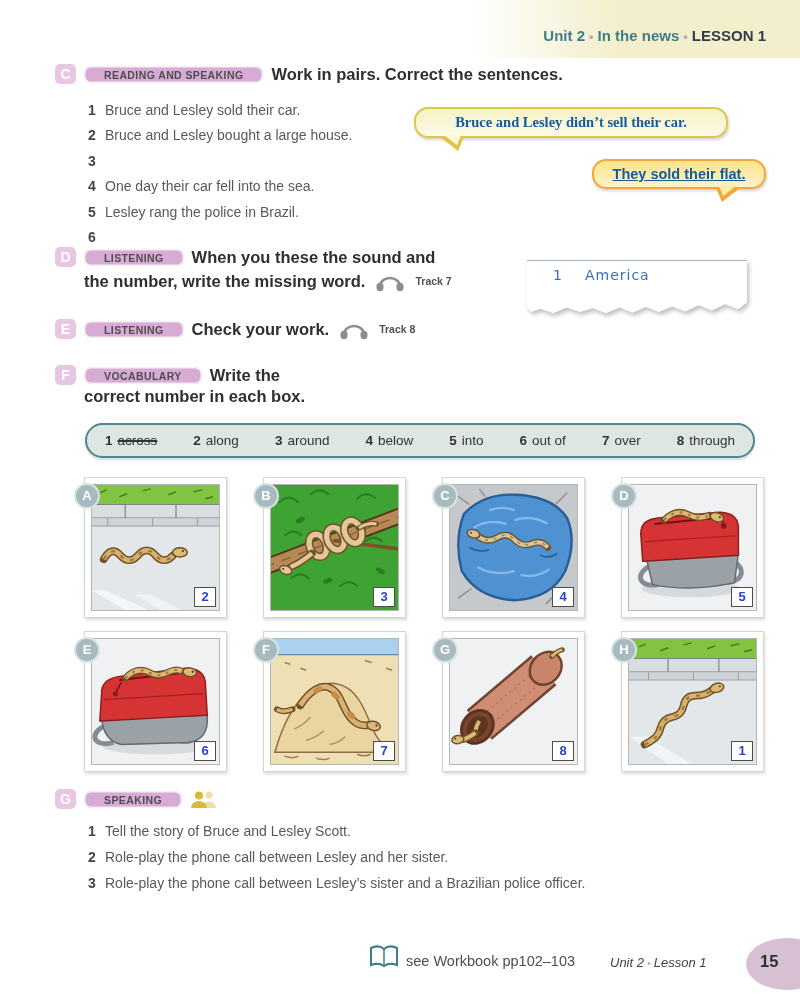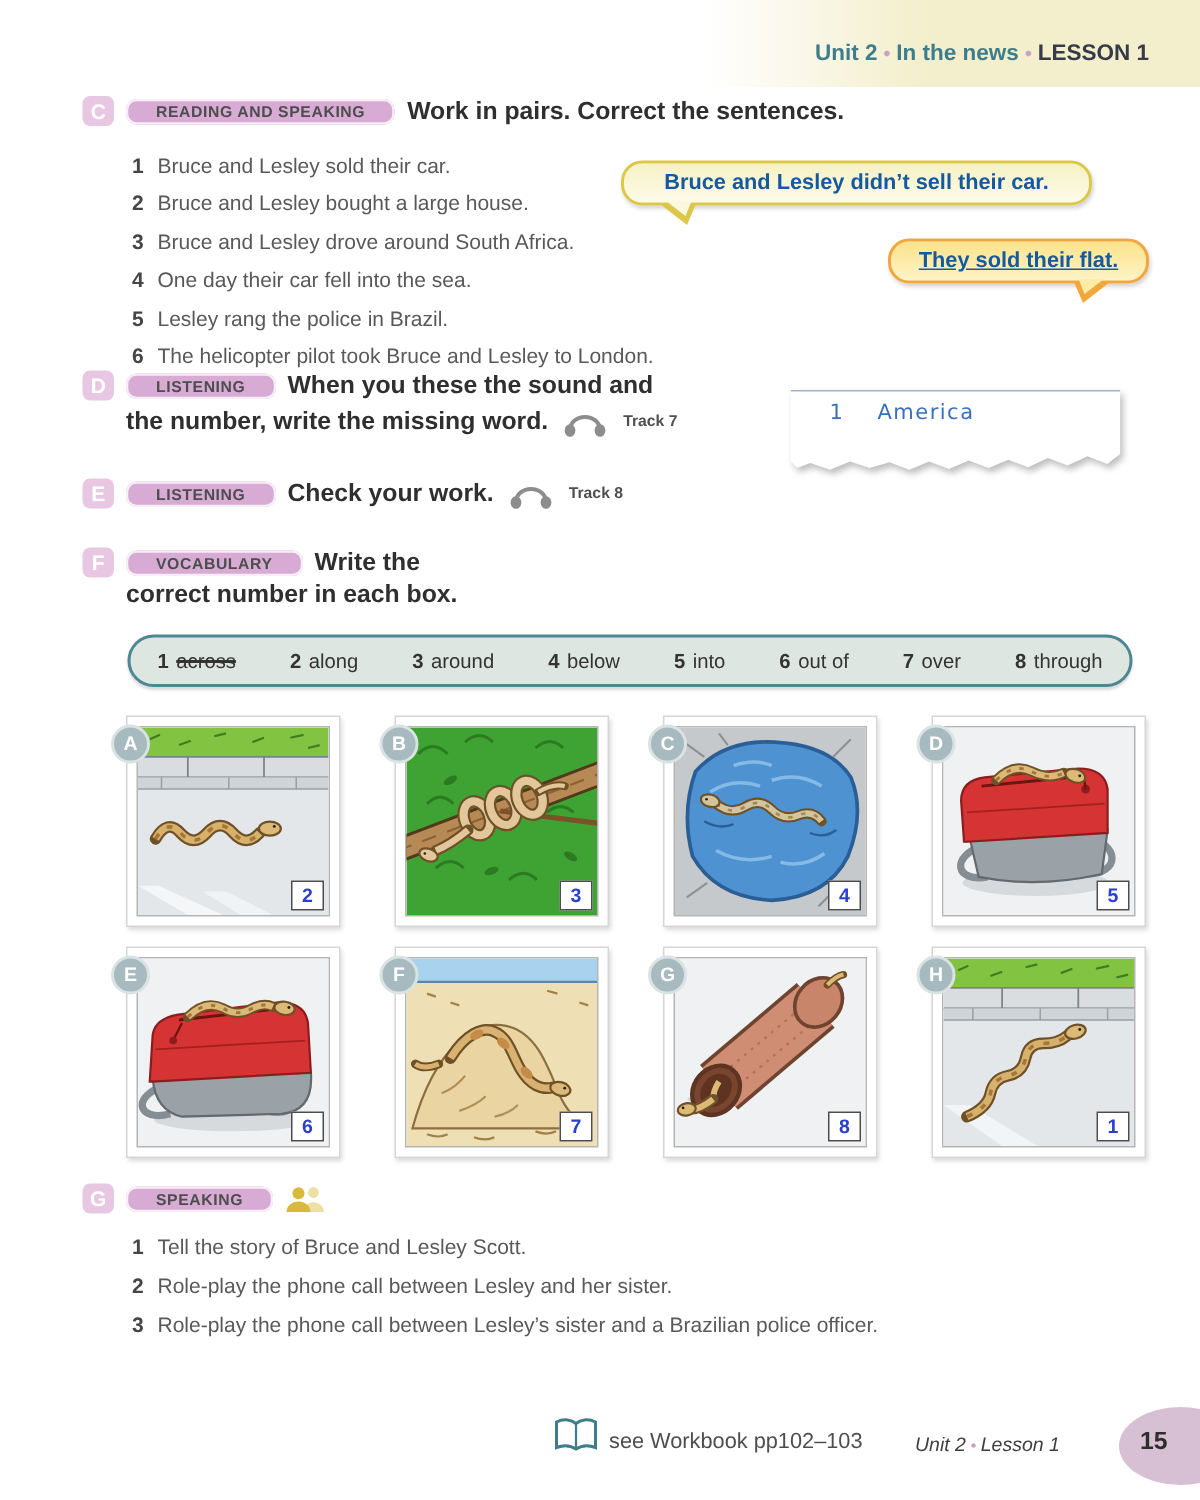--- a/index.html
+++ b/index.html
@@ -31,21 +31,21 @@
   
   .num-list{position:absolute;font-size:14px;color:#58595b;}
   .li{display:flex;height:25.5px;align-items:center;}
   .li .n{font-weight:bold;color:#454545;width:17px;flex:0 0 auto;}
   .g-list .li{height:26px;}
 
   
   .bubble{position:absolute;border-radius:14px;padding:5px 10px;text-align:center;
     font-weight:bold;font-size:14.5px;color:#15599f;box-sizing:border-box;
     box-shadow:1px 2px 3px rgba(0,0,0,.18);}
-  .bubble1{background:linear-gradient(#f6f1c4,#fdfbe9);border:2.5px solid #ddc74a;}
+  .bubble1{background:linear-gradient(#f6f1c4,#fdfbe9);border:2.5px solid #ddc74a;font-family:Liberation Serif, serif;}
   .bubble1::before{content:"";position:absolute;left:24px;bottom:-15px;width:0;height:0;
     border-style:solid;border-width:14px 6px 0 18px;border-color:#ddc74a transparent transparent transparent;}
   .bubble1::after{content:"";position:absolute;left:28px;bottom:-9px;width:0;height:0;
     border-style:solid;border-width:10px 4px 0 13px;border-color:#fbf8dd transparent transparent transparent;}
   .bubble2{background:linear-gradient(#fce38b,#fdf3c6);border:2.5px solid #f2a73d;}
   .bubble2::before{content:"";position:absolute;right:24px;bottom:-15px;width:0;height:0;
     border-style:solid;border-width:14px 18px 0 6px;border-color:#f2a73d transparent transparent transparent;}
   .bubble2::after{content:"";position:absolute;right:28px;bottom:-9px;width:0;height:0;
     border-style:solid;border-width:10px 13px 0 4px;border-color:#fdeca4 transparent transparent transparent;}
 
@@ -107,33 +107,31 @@
   <div class="li">
       <span class="n">1</span>
       <span>Bruce and Lesley sold their car.</span>
     </div>
   <div class="li">
       <span class="n">2</span>
       <span>Bruce and Lesley bought a large house.</span>
     </div>
   <div class="li">
       <span class="n">3</span>
-      <span>Bruce and Lesley drove around South Africa.</span>
     </div>
   <div class="li">
       <span class="n">4</span>
       <span>One day their car fell into the sea.</span>
     </div>
   <div class="li">
       <span class="n">5</span>
       <span>Lesley rang the police in Brazil.</span>
     </div>
   <div class="li">
       <span class="n">6</span>
-      <span>The helicopter pilot took Bruce and Lesley to London.</span>
     </div>
 </div>
 <div class="bubble bubble1" style="left:414px;top:107px;width:314px;">Bruce and Lesley didn’t sell their car.</div>
 <div class="bubble bubble2" style="left:592px;top:159px;width:174px;text-decoration:underline;">They sold their flat.</div>
 
 <div class="sec-head" style="left:55px;top:247px;">
   <span class="chip">D</span>
   <span class="badge">LISTENING</span>
   <span class="sec-title">When you these the sound and</span>
 </div>

